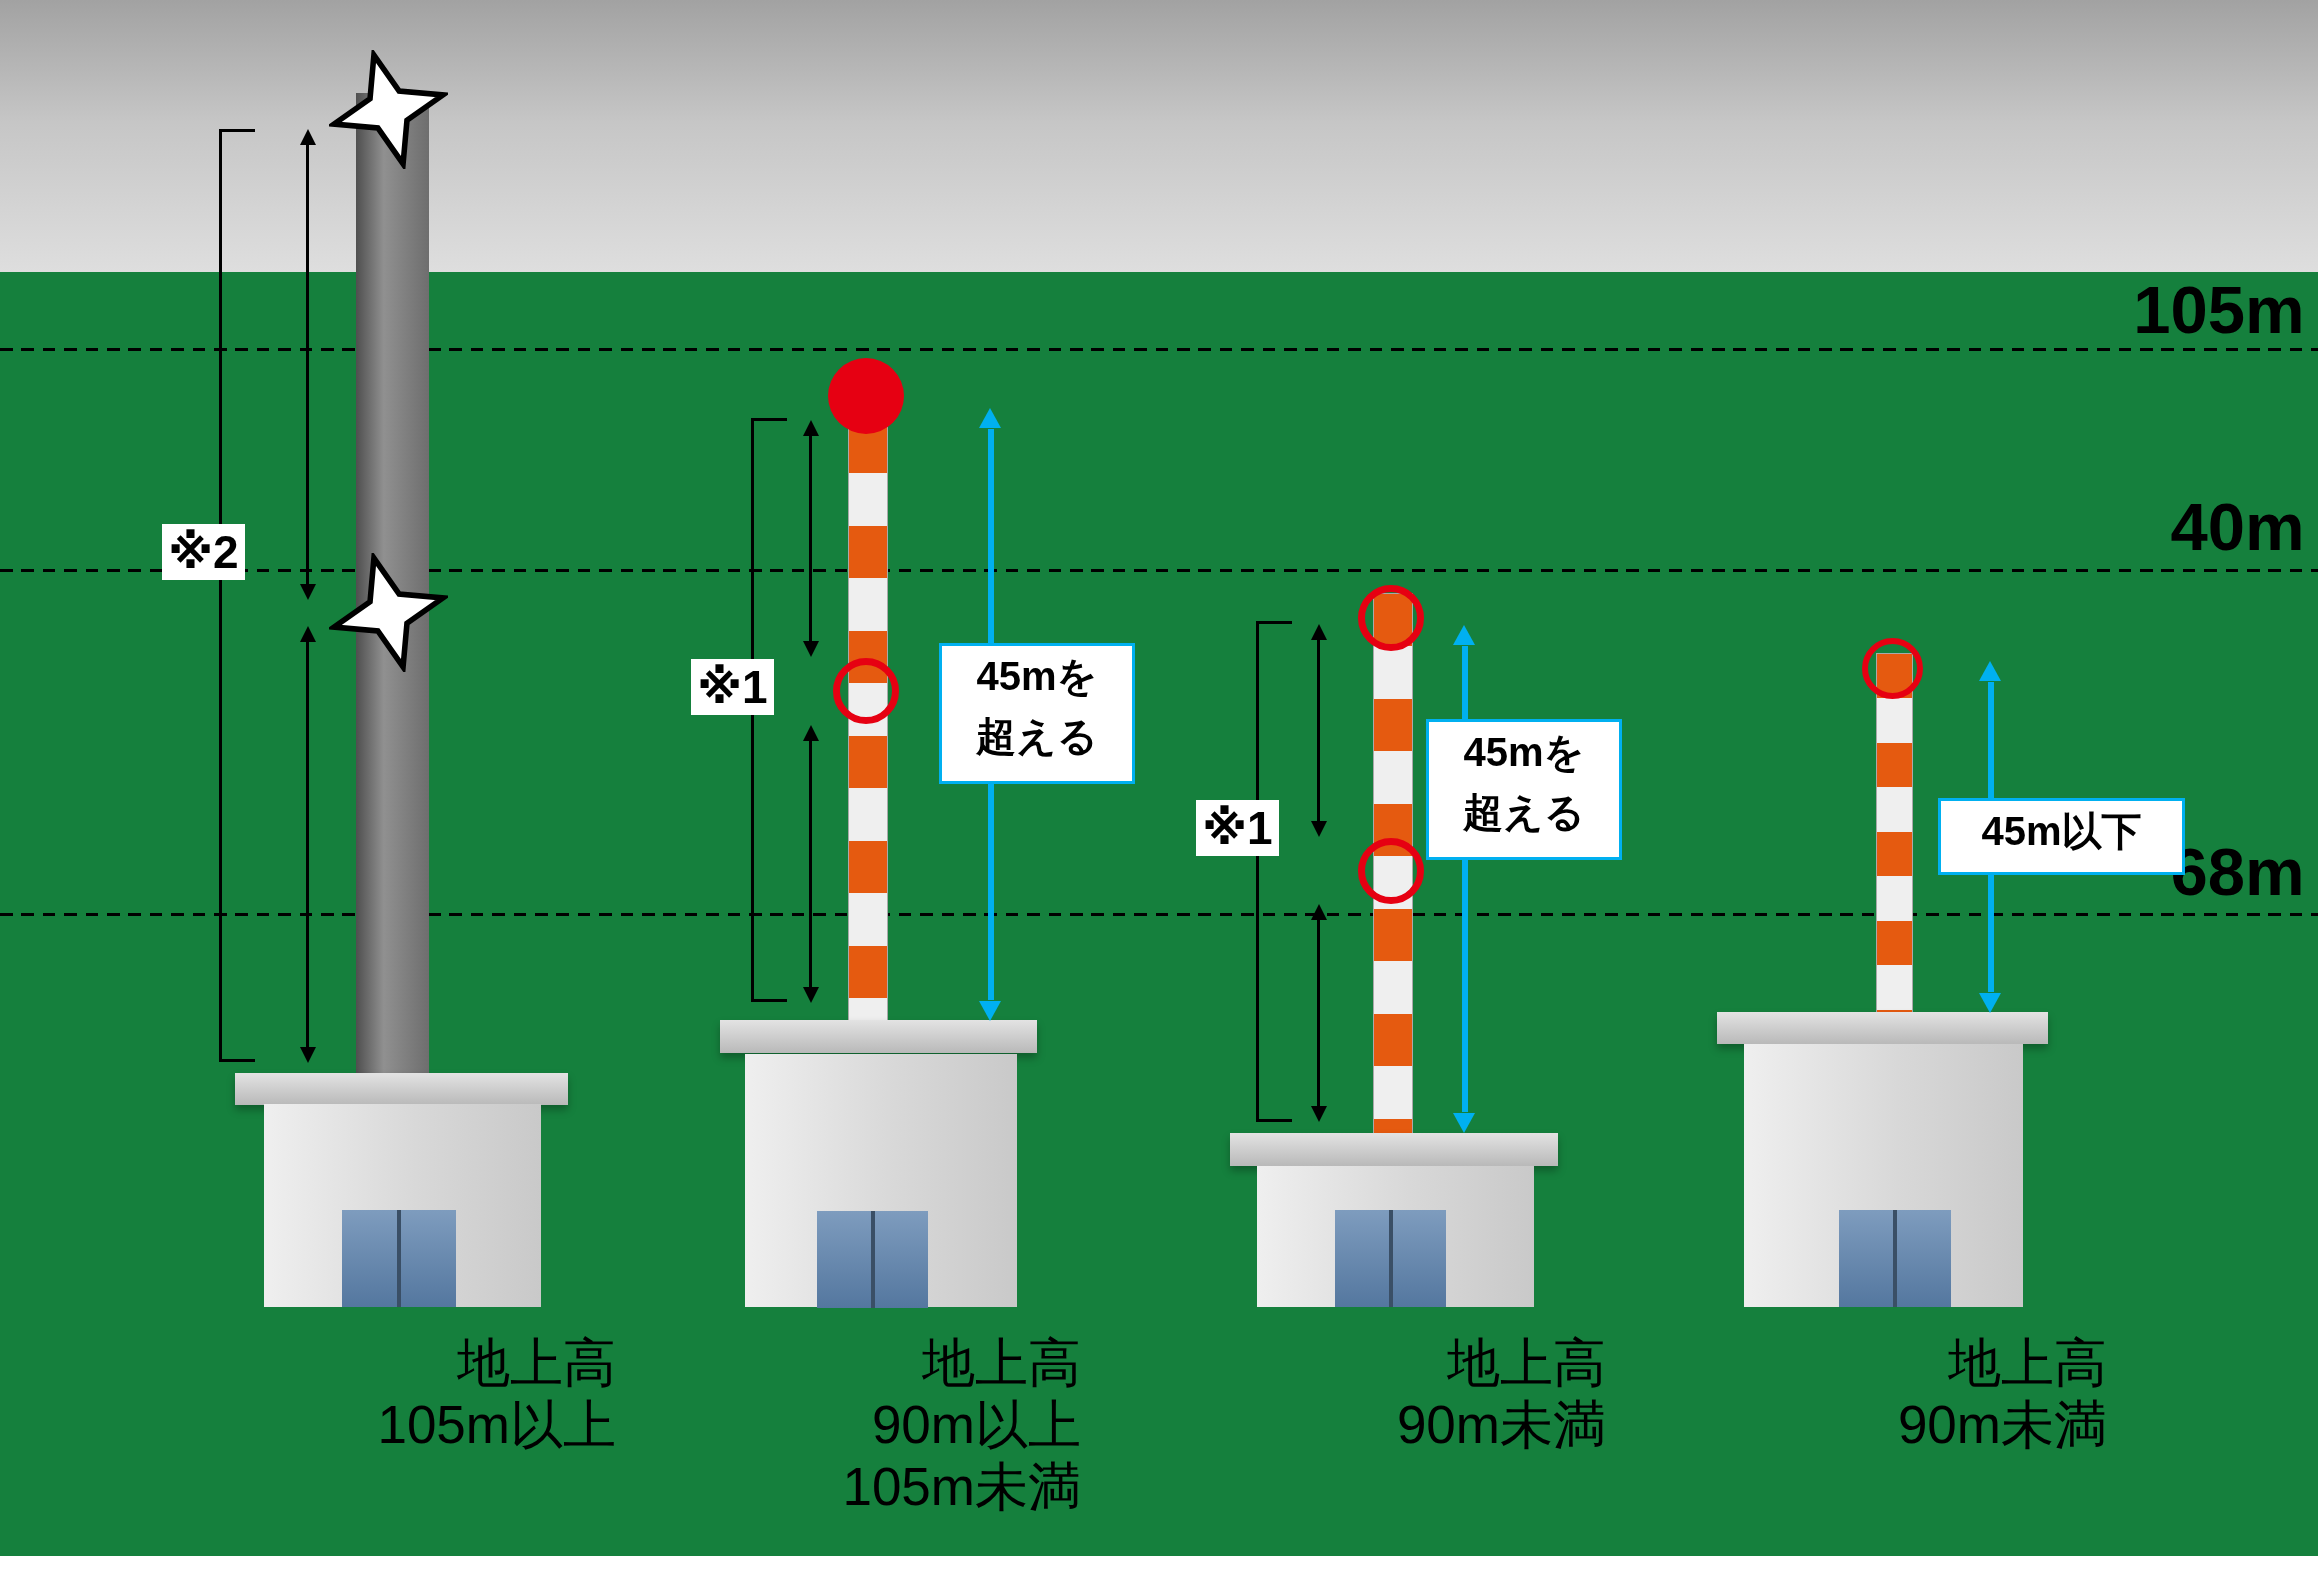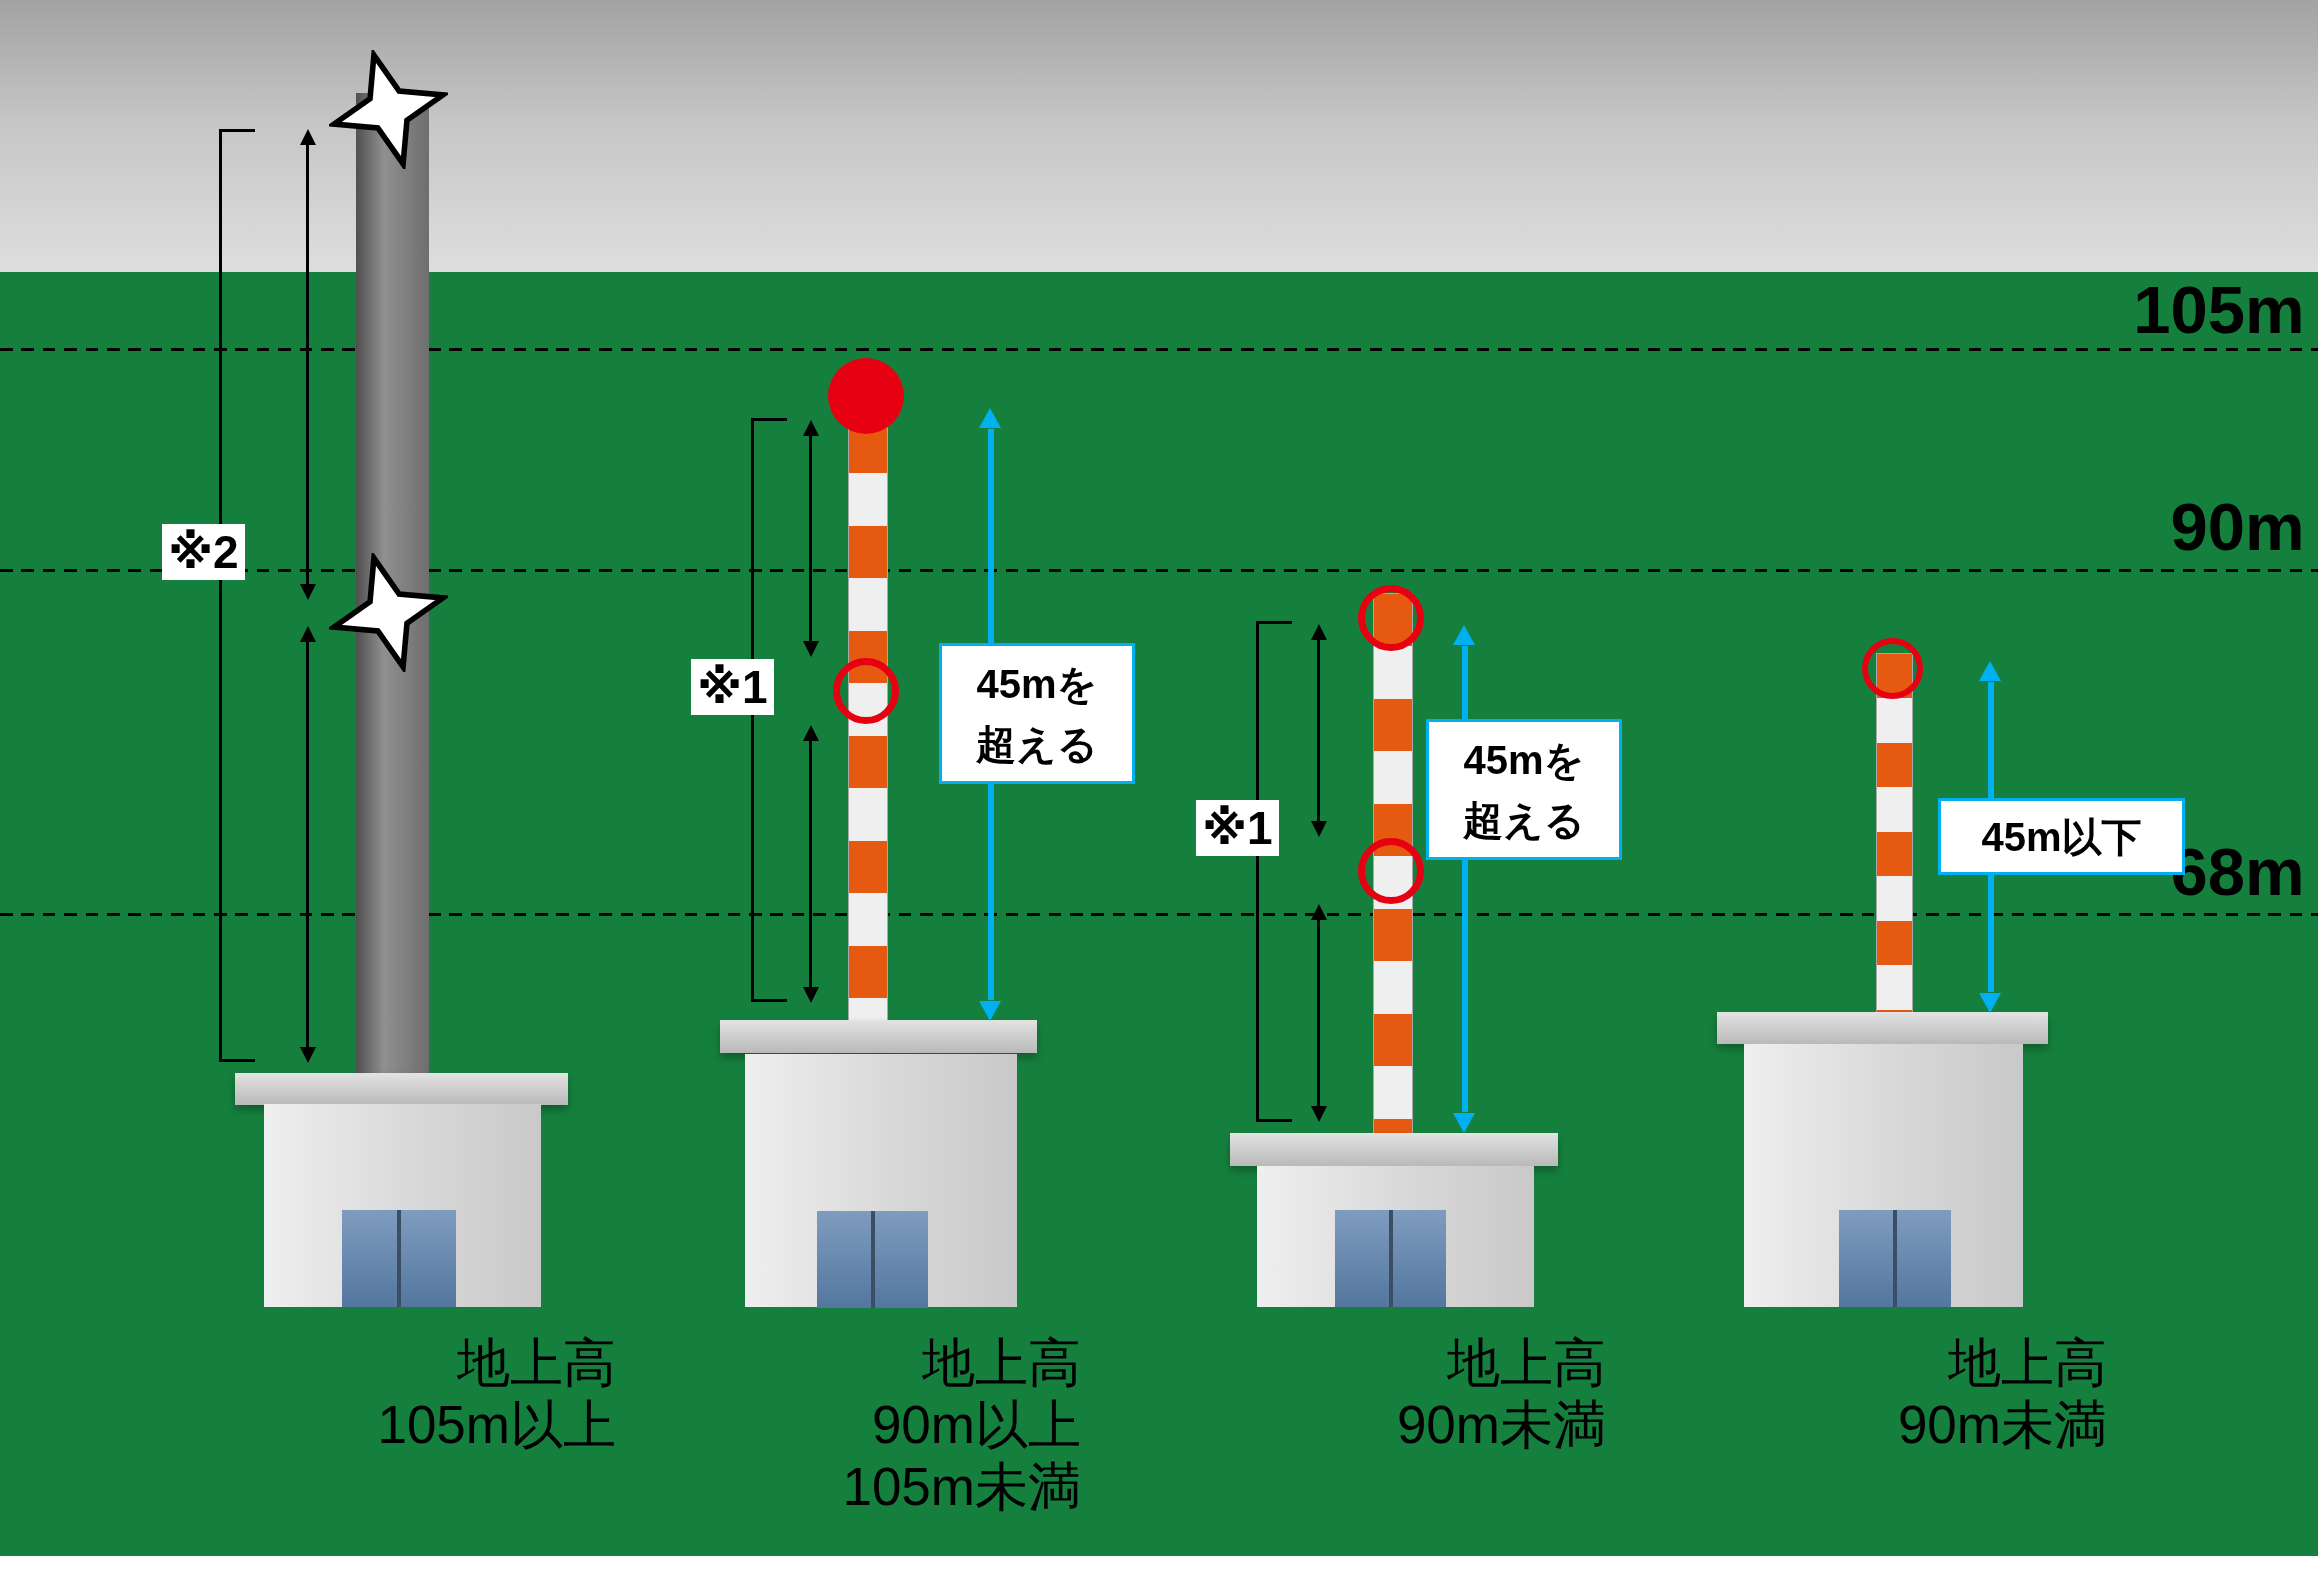--- a/index.html
+++ b/index.html
@@ -51,37 +51,37 @@
     border-left:8px solid transparent;border-right:8px solid transparent;border-top:16px solid #000;}
 
   .carrow{position:absolute;width:5.5px;background:var(--c-cyan);}
   .carrow::before{content:"";position:absolute;top:-20.6px;left:-8.7px;
     border-left:11px solid transparent;border-right:11px solid transparent;border-bottom:20.6px solid var(--c-cyan);}
   .carrow::after{content:"";position:absolute;bottom:-20.6px;left:-8.7px;
     border-left:11px solid transparent;border-right:11px solid transparent;border-top:20.6px solid var(--c-cyan);}
 
   .note{position:absolute;background:#fff;font-size:46px;font-weight:700;line-height:1;padding:4.8px 6.3px;color:#000;}
   .callout{position:absolute;background:#fff;border:3.2px solid var(--c-cyan);
-    display:flex;flex-direction:column;align-items:center;justify-content:center;
+    display:flex;flex-direction:column;align-items:center;
     font-size:40px;font-weight:700;color:#000;text-align:center;line-height:1.5;}
   .caption{position:absolute;width:428px;text-align:right;font-size:53px;font-weight:400;line-height:1.17;color:#000;}
 </style>
 </head>
 <body>
 
 <div id="page">
 
   <div class="hline" style="top:96px"></div>
   <div class="hline" style="top:348px"></div>
   <div class="hline" style="top:569px"></div>
   <div class="hline" style="top:913px"></div>
 
   <div class="scale-label" style="top:19px">150m</div>
   <div class="scale-label" style="top:276px">105m</div>
-  <div class="scale-label" style="top:493px">90m</div>
+  <div class="scale-label" style="top:493px">40m</div>
   <div class="scale-label" style="top:838px">68m</div>
 
   <div class="ground"></div>
 
   <div class="grp">
     <div class="pole-gray" style="left:356px;top:93px;width:73px;height:981px"></div>
     <div class="bld-roof" style="left:235px;top:1073px;width:333px;height:32px"></div>
     <div class="bld-body" style="left:264px;top:1104px;width:277px;height:203px">
       <div class="doors" style="left:78px;top:106px;width:114px;height:97px;position:absolute">
         <div class="door"></div>

